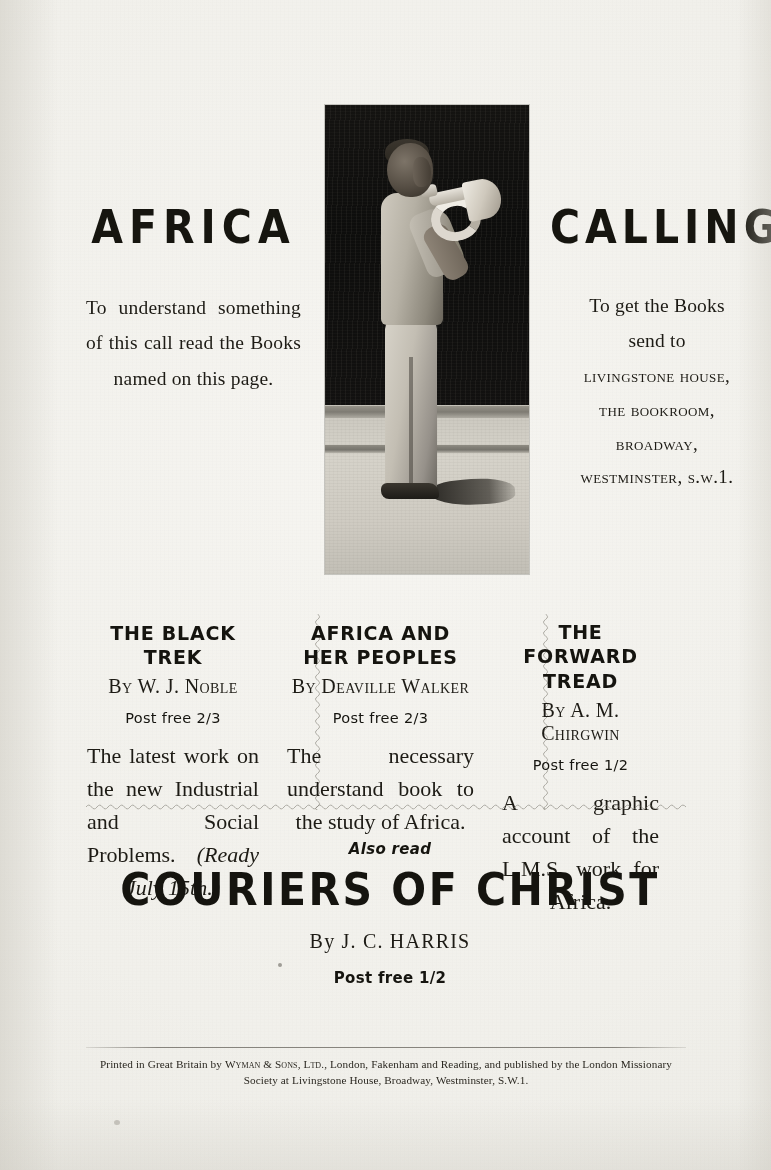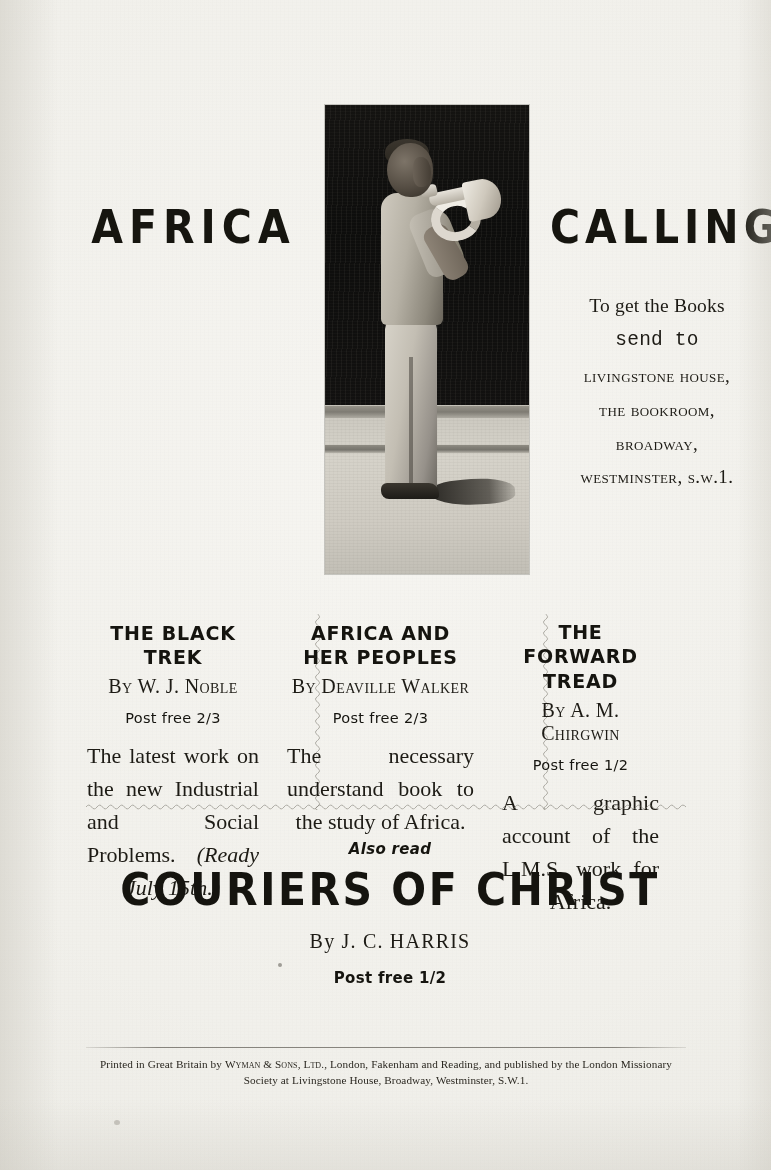--- a/index.html
+++ b/index.html
@@ -254,21 +254,21 @@
     color: #1d1b15;
     text-align: justify;
     text-align-last: center;
     letter-spacing: .2px;
   }
   .col-right .blurb {
     margin-top: 42px;
     text-align: center;
     text-align-last: center;
   }
-  .blurb .left-line { display: block; text-align: right; font-family: Liberation Mono, monospace; }
+  .blurb .left-line { display: block; text-align: right; }
   .addr {
     font-family: "Liberation Serif", serif;
     font-size: 19px;
     line-height: 1.78;
     color: #1d1b15;
     letter-spacing: .4px;
     font-variant: small-caps;
     text-transform: lowercase;
   }
   .addr span { display: block; }
@@ -461,20 +461,26 @@
     <div class="bugle-tube"></div>
     <div class="bugle-bell"></div>
     <div class="bugle-mouth"></div>
     <div class="fig-hair"></div>
     <div class="fig-head"></div>
     <div class="fig-face-shadow"></div>
   </div>
 
   <div class="col-left">
     <div class="display-word">AFRICA</div>
+    <div class="blurb">
+      <span>To understand</span>
+      <span>something of this call</span>
+      <span>read the Books named</span>
+      <span>on this page.</span>
+    </div>
   </div>
 
   <div class="col-right">
     <div class="display-word">CALLING</div>
     <div class="blurb">
       <div>To get the Books</div>
       <div class="left-line">send to</div>
     </div>
     <div class="addr">
       <span>Livingstone House,</span>

